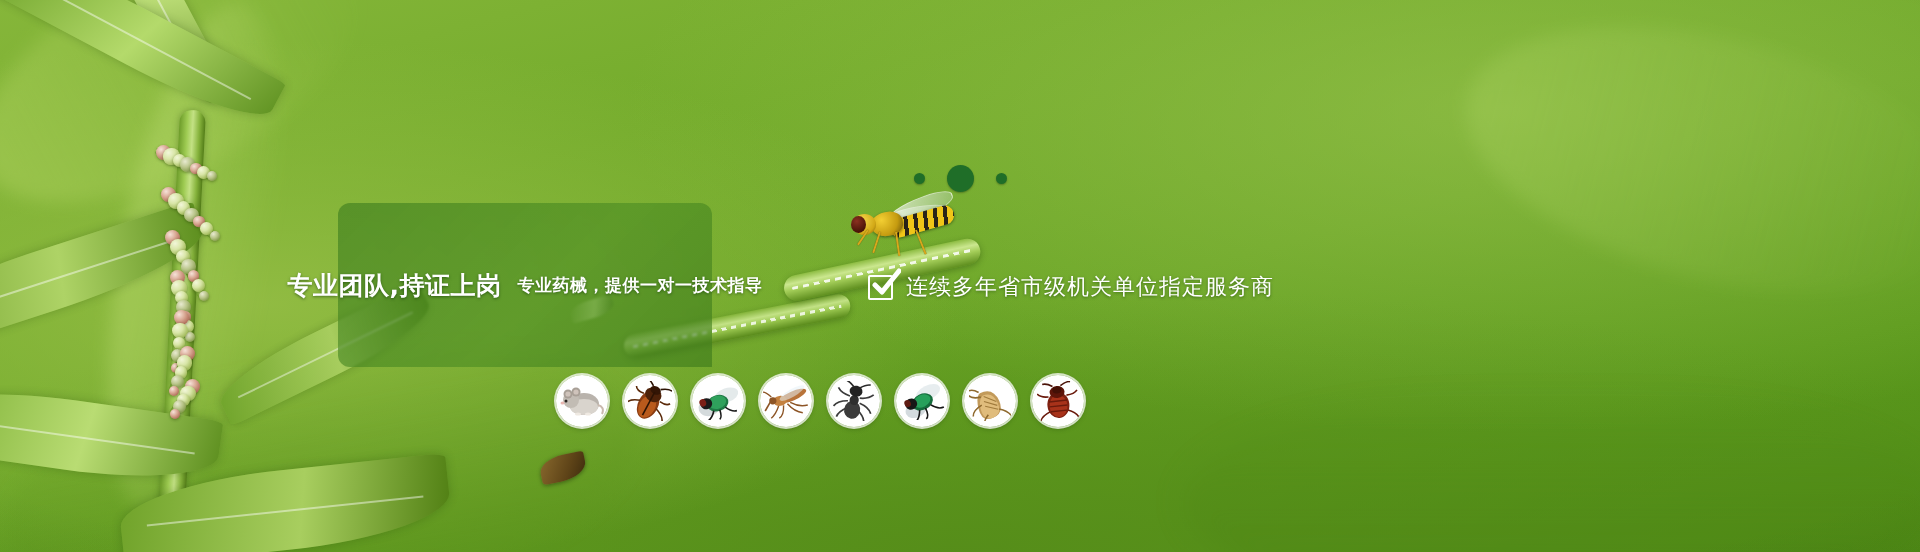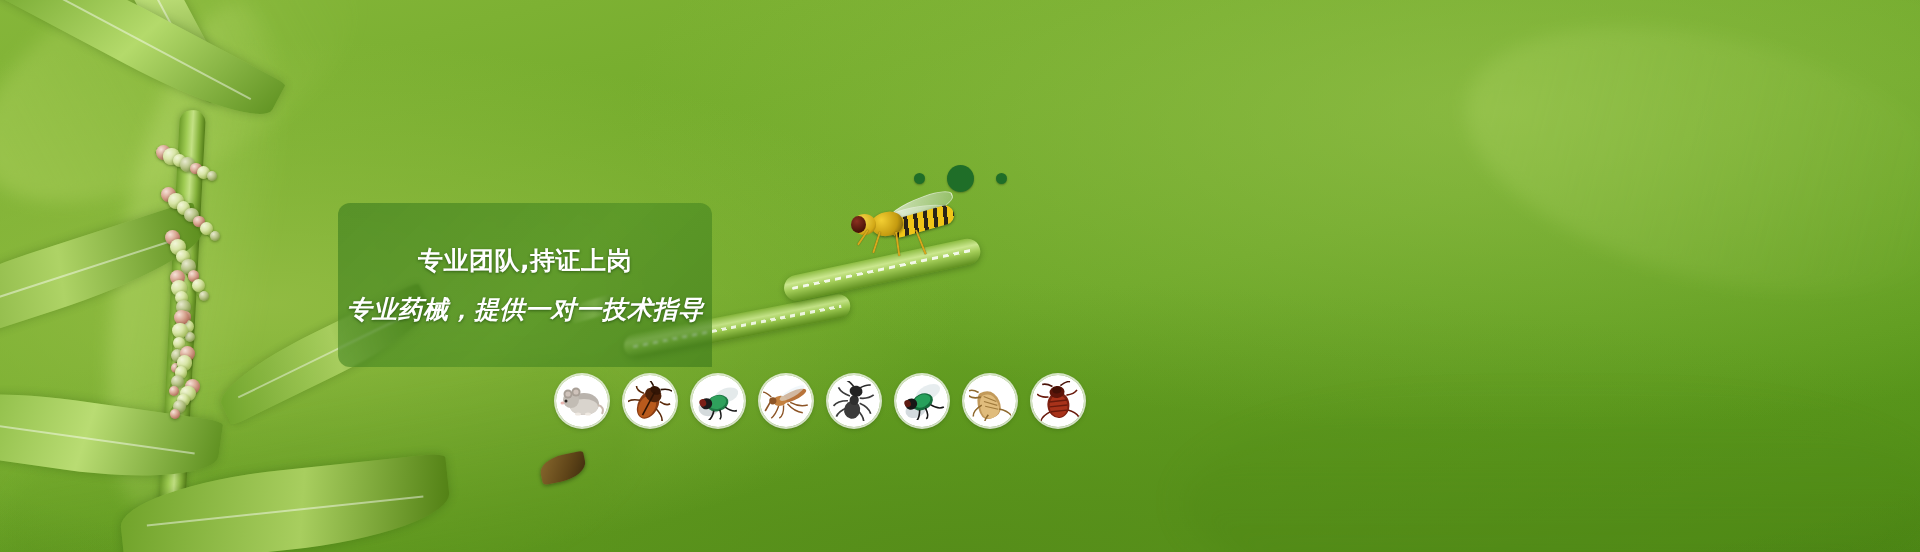--- a/index.html
+++ b/index.html
@@ -183,32 +183,32 @@
 
   
   #panel {
     position:absolute; left:338px; top:203px; width:374px; height:164px;
     background:linear-gradient(135deg, rgba(60,125,30,.62) 0%, rgba(72,138,34,.58) 55%, rgba(58,120,26,.60) 100%);
     border-radius:12px 12px 0 12px;
     backdrop-filter:blur(1px);
   }
   #panel-lines {
     position:absolute; left:338px; top:203px; width:374px; height:164px;
-    display:flex; flex-direction:column; justify-content:center; align-items:center;
+    display:flex; flex-direction:row; justify-content:center; align-items:center;
     gap:16px; padding:0 6px;
   }
   .pline {
     color:#ffffff; font-weight:bold; white-space:nowrap;
     font-family:"DejaVu Sans","Liberation Sans",sans-serif;
     text-shadow:0 1px 3px rgba(10,45,0,.55);
     letter-spacing:.5px;
   }
   .pline.l1 { font-size:25px; }
   .pline.l2 { font-size:25px; }
-  .pline.l3 { font-size:25px;font-style:italic; }
+  .pline.l3 { font-size:17px; }
 
   
   #checks {
     position:absolute; left:868px; top:272px; width:470px;
     display:flex; flex-direction:column; gap:24px;
   }
   .check-row { display:flex; align-items:center; gap:13px; }
   .chk-box {
     position:relative; width:25px; height:25px; flex:0 0 auto;
     border:2px solid #ffffff; border-radius:2px;
@@ -351,20 +351,28 @@
     <i class="dot sm"></i>
   </div>
 
   <div id="panel"></div>
   <div id="panel-lines">
     <div class="pline l1">专业团队,持证上岗</div>
     <div class="pline l3">专业药械，提供一对一技术指导</div>
   </div>
 
   <div id="checks">
+    <div class="check-row">
+      <span class="chk-box">
+        <svg class="chk-mark" viewBox="0 0 30 30" aria-hidden="true">
+          <path d="M4 17 L11 24 L28 3" fill="none" stroke="#ffffff" stroke-width="5" stroke-linecap="round" stroke-linejoin="round"></path>
+        </svg>
+      </span>
+      <span class="check-label">连续多年省市级机关单位指定服务商</span>
+    </div>
   </div>
 
   <div id="pests">
 
     <div class="pest" title="鼠">
       <svg width="44" height="36" viewBox="0 0 44 36" aria-hidden="true">
         <ellipse cx="24" cy="21" rx="15" ry="11" fill="#b9b3ac"></ellipse>
         <ellipse cx="24" cy="24" rx="14" ry="8" fill="#d9d4cd"></ellipse>
         <circle cx="11" cy="17" r="8" fill="#c2bcb4"></circle>
         <circle cx="8" cy="11" r="4.5" fill="#a89f96"></circle>

